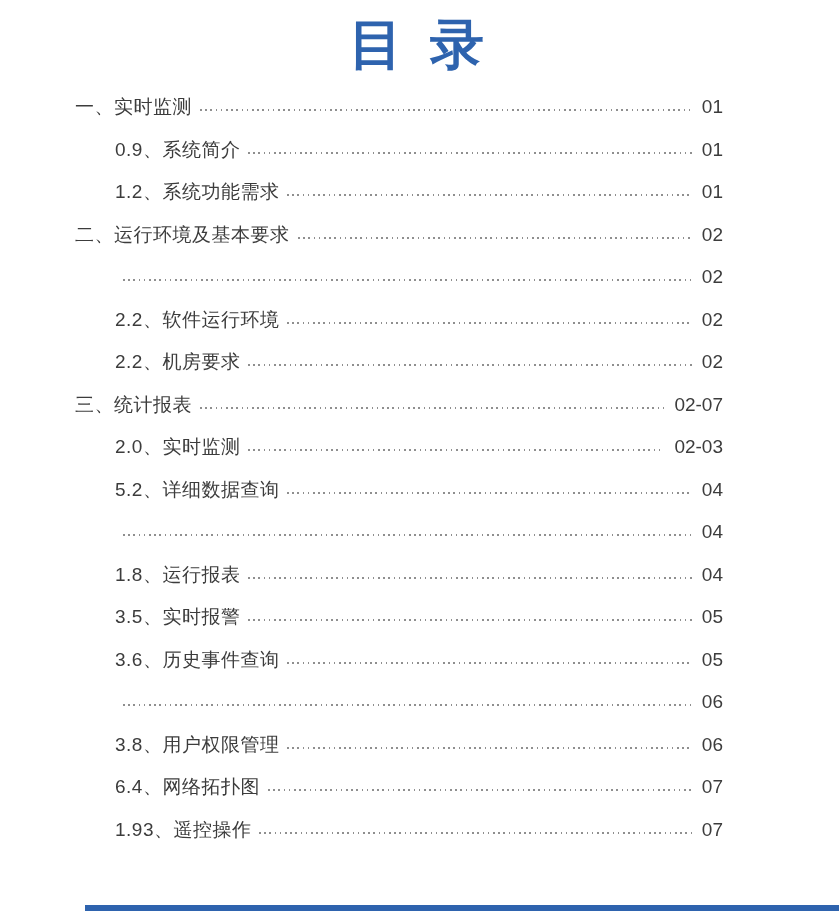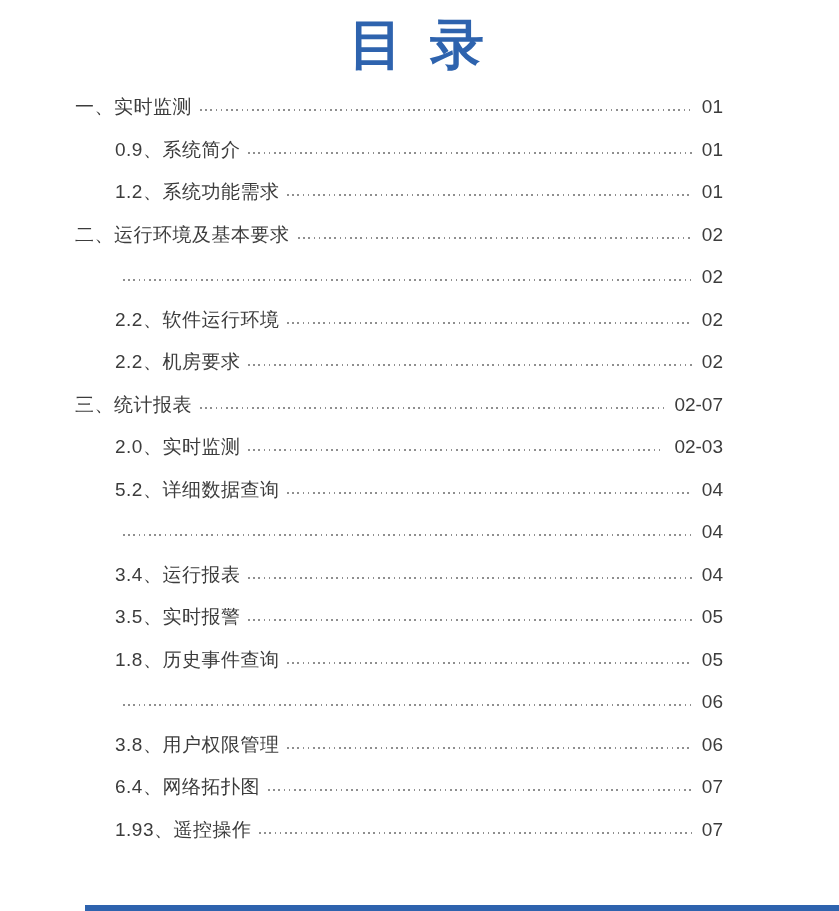--- a/index.html
+++ b/index.html
@@ -145,33 +145,33 @@
     <span class="toc-leader"></span>
     <span class="toc-page-num">04</span>
   </div>
 
   <div class="toc-row level-2">
     <span class="toc-leader"></span>
     <span class="toc-page-num">04</span>
   </div>
 
   <div class="toc-row level-2">
-    <span class="toc-label">3.4、运行报表</span>
+    <span class="toc-label">1.8、运行报表</span>
     <span class="toc-leader"></span>
     <span class="toc-page-num">04</span>
   </div>
 
   <div class="toc-row level-2">
     <span class="toc-label">3.5、实时报警</span>
     <span class="toc-leader"></span>
     <span class="toc-page-num">05</span>
   </div>
 
   <div class="toc-row level-2">
-    <span class="toc-label">1.8、历史事件查询</span>
+    <span class="toc-label">3.6、历史事件查询</span>
     <span class="toc-leader"></span>
     <span class="toc-page-num">05</span>
   </div>
 
   <div class="toc-row level-2">
     <span class="toc-leader"></span>
     <span class="toc-page-num">06</span>
   </div>
 
   <div class="toc-row level-2">

